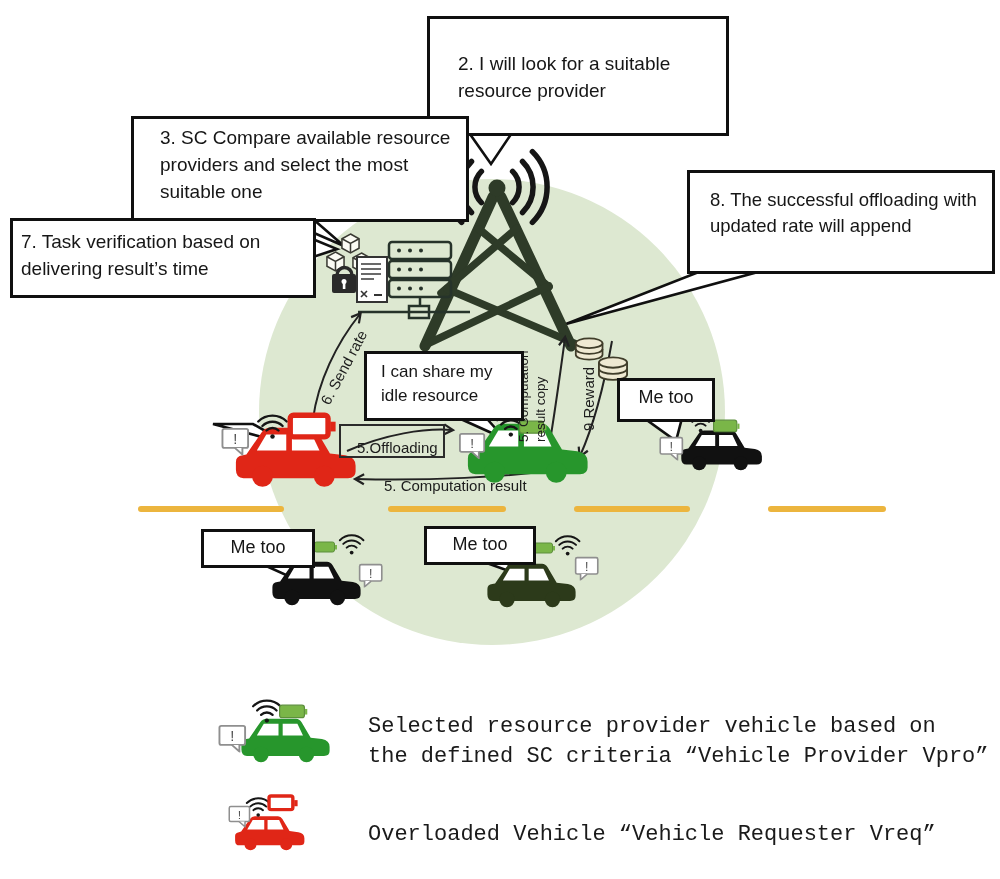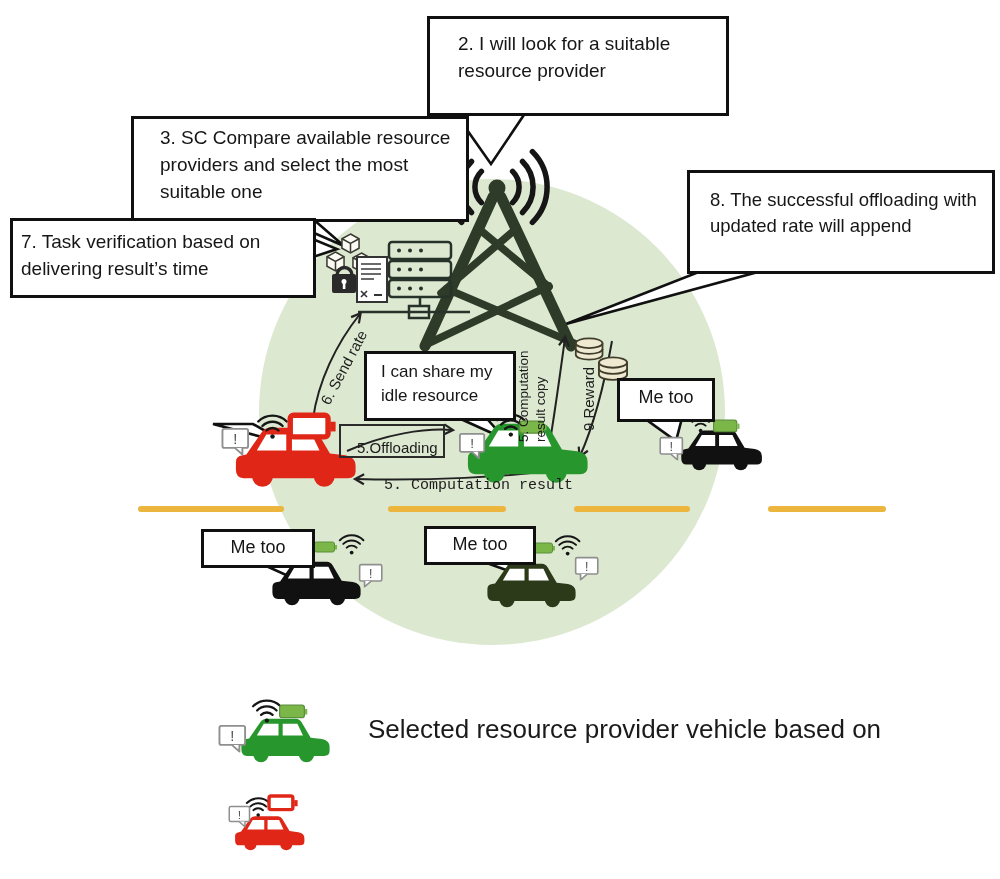--- a/index.html
+++ b/index.html
@@ -15,21 +15,21 @@
   .c-green{color:var(--provider-green,#27962c);}
   .c-black{color:var(--black-car,#111111);}
   .c-olive{color:var(--olive-car,#2c3a1a);}
   .c-batgreen{color:var(--battery-green,#7ab648);}
   .c-dark{color:#161616;}
   .tower-stroke{stroke:var(--tower,#2e3b28);}
   .road{fill:var(--road-yellow,#ecb53e);}
   .circlebg{fill:var(--circle-bg,#dde8d1);}
   .arrow{fill:none;stroke:#222;stroke-width:2px;}
   .tail{fill:#fff;stroke:#101010;stroke-width:2.6px;}
-  .legend-text{position:absolute;color:#1a1a1a;font-size:26px;z-index:2;white-space:nowrap;}
+  .legend-text{position:absolute;color:#1a1a1a;font-size:22px;z-index:2;white-space:nowrap;font-family:Liberation Mono, monospace;}
 </style>
 </head>
 <body>
 
 <div id="stage">
 
   <svg id="diagram-svg" width="1000" height="879" viewBox="0 0 1000 879">
     <defs>
       <symbol id="car" viewBox="0 0 130 68">
         <path fill="currentColor" d="M13,32 L29,9 Q32,4 38,4 L80,4 Q85,4 88,9 L101,31 L117,33 Q128,35 128,44 L128,50 Q128,57 120,57 L10,57 Q2,57 2,48 L2,40 Q2,34 9,33 Z"></path>
@@ -212,46 +212,48 @@
     </g>
 
     <g>
       <use href="#car" width="130" height="68" class="c-red" transform="translate(234,814) scale(0.55)"></use>
       <use href="#wifi" width="44" height="34" class="c-dark" transform="translate(245,797) scale(0.6)"></use>
       <use href="#batempty" width="46" height="26" class="c-red" transform="translate(267,794) scale(0.68)"></use>
       <use href="#balloon" width="32" height="30" transform="translate(251,805) scale(-0.75,0.75)"></use>
     </g>
   </svg>
 
-  <div class="bubble" style="left:427px;top:16px;width:258px;height:82px;padding:12px 10px 0 28px;font-size:19px;">2. I will look for a suitable resource provider</div>
+  <div class="bubble" style="left:427px;top:16px;width:258px;height:82px;padding:32px 10px 0 28px;font-size:19px;">2. I will look for a suitable resource provider</div>
 
   <div class="bubble" style="left:131px;top:116px;width:300px;height:86px;padding:6px 6px 8px 26px;font-size:19px;">3. SC Compare available resource providers and select the most suitable one</div>
 
   <div class="bubble" style="left:10px;top:218px;width:288px;height:66px;padding:8px 4px 0 8px;font-size:19px;">7.  Task verification based on delivering result’s time</div>
 
   <div class="bubble" style="left:687px;top:170px;width:278px;height:84px;padding:14px 4px 0 20px;font-size:18.5px;">8. The successful offloading with updated rate  will append</div>
 
 
-  <div class="bubble" style="left:364px;top:351px;width:132px;height:58px;padding:6px 0 0 14px;font-size:17px;">I can share my idle resource</div>
+  <div class="bubble" style="left:364px;top:351px;width:132px;height:58px;padding:6px 8px 0 14px;font-size:17px;">I can share my idle resource</div>
 
   <div class="bubble" style="left:617px;top:378px;width:92px;height:34px;padding:4px 0 0 0;font-size:18px;text-align:center;">Me too</div>
 
   <div class="bubble" style="left:201px;top:529px;width:108px;height:30px;padding:3px 0 0 0;font-size:18px;text-align:center;">Me too</div>
 
   <div class="bubble" style="left:424px;top:526px;width:106px;height:30px;padding:3px 0 0 0;font-size:18px;text-align:center;">Me too</div>
 
   <div class="lbl" style="left:339px;top:424px;width:102px;height:30px;border:2px solid #2b2b2b;z-index:2;"></div>
   <div class="lbl" style="left:357px;top:439px;font-size:15px;z-index:4;">5.Offloading</div>
 
-  <div class="lbl" style="left:384px;top:477px;font-size:15px;font-family:Liberation Mono, monospace;">5. Computation result</div>
+  <div class="lbl" style="left:384px;top:477px;font-size:15px;">5. Computation result</div>
 
   <div class="lbl rot" style="left:290px;top:358px;width:110px;height:20px;font-size:15px;transform:rotate(-62deg);text-align:center;">6. Send rate</div>
 
   <div class="lbl rot" style="left:480px;top:373px;width:104px;height:34px;font-size:13.5px;line-height:17px;transform:rotate(-90deg);">
     <span style="display:block;">5. Computation</span>
     <span style="display:block;">result copy</span>
   </div>
 
   <div class="lbl rot" style="left:554px;top:390px;width:70px;height:18px;font-size:15px;transform:rotate(-90deg);text-align:center;">9.Reward</div>
 
   <div class="legend-text" style="left:368px;top:714px;">Selected resource provider vehicle based on</div>
+  <div class="legend-text" style="left:368px;top:744px;">the defined SC criteria “Vehicle Provider Vpro”</div>
+  <div class="legend-text" style="left:368px;top:822px;">Overloaded Vehicle “Vehicle Requester Vreq”</div>
 
 </div>
 
 </body></html>

